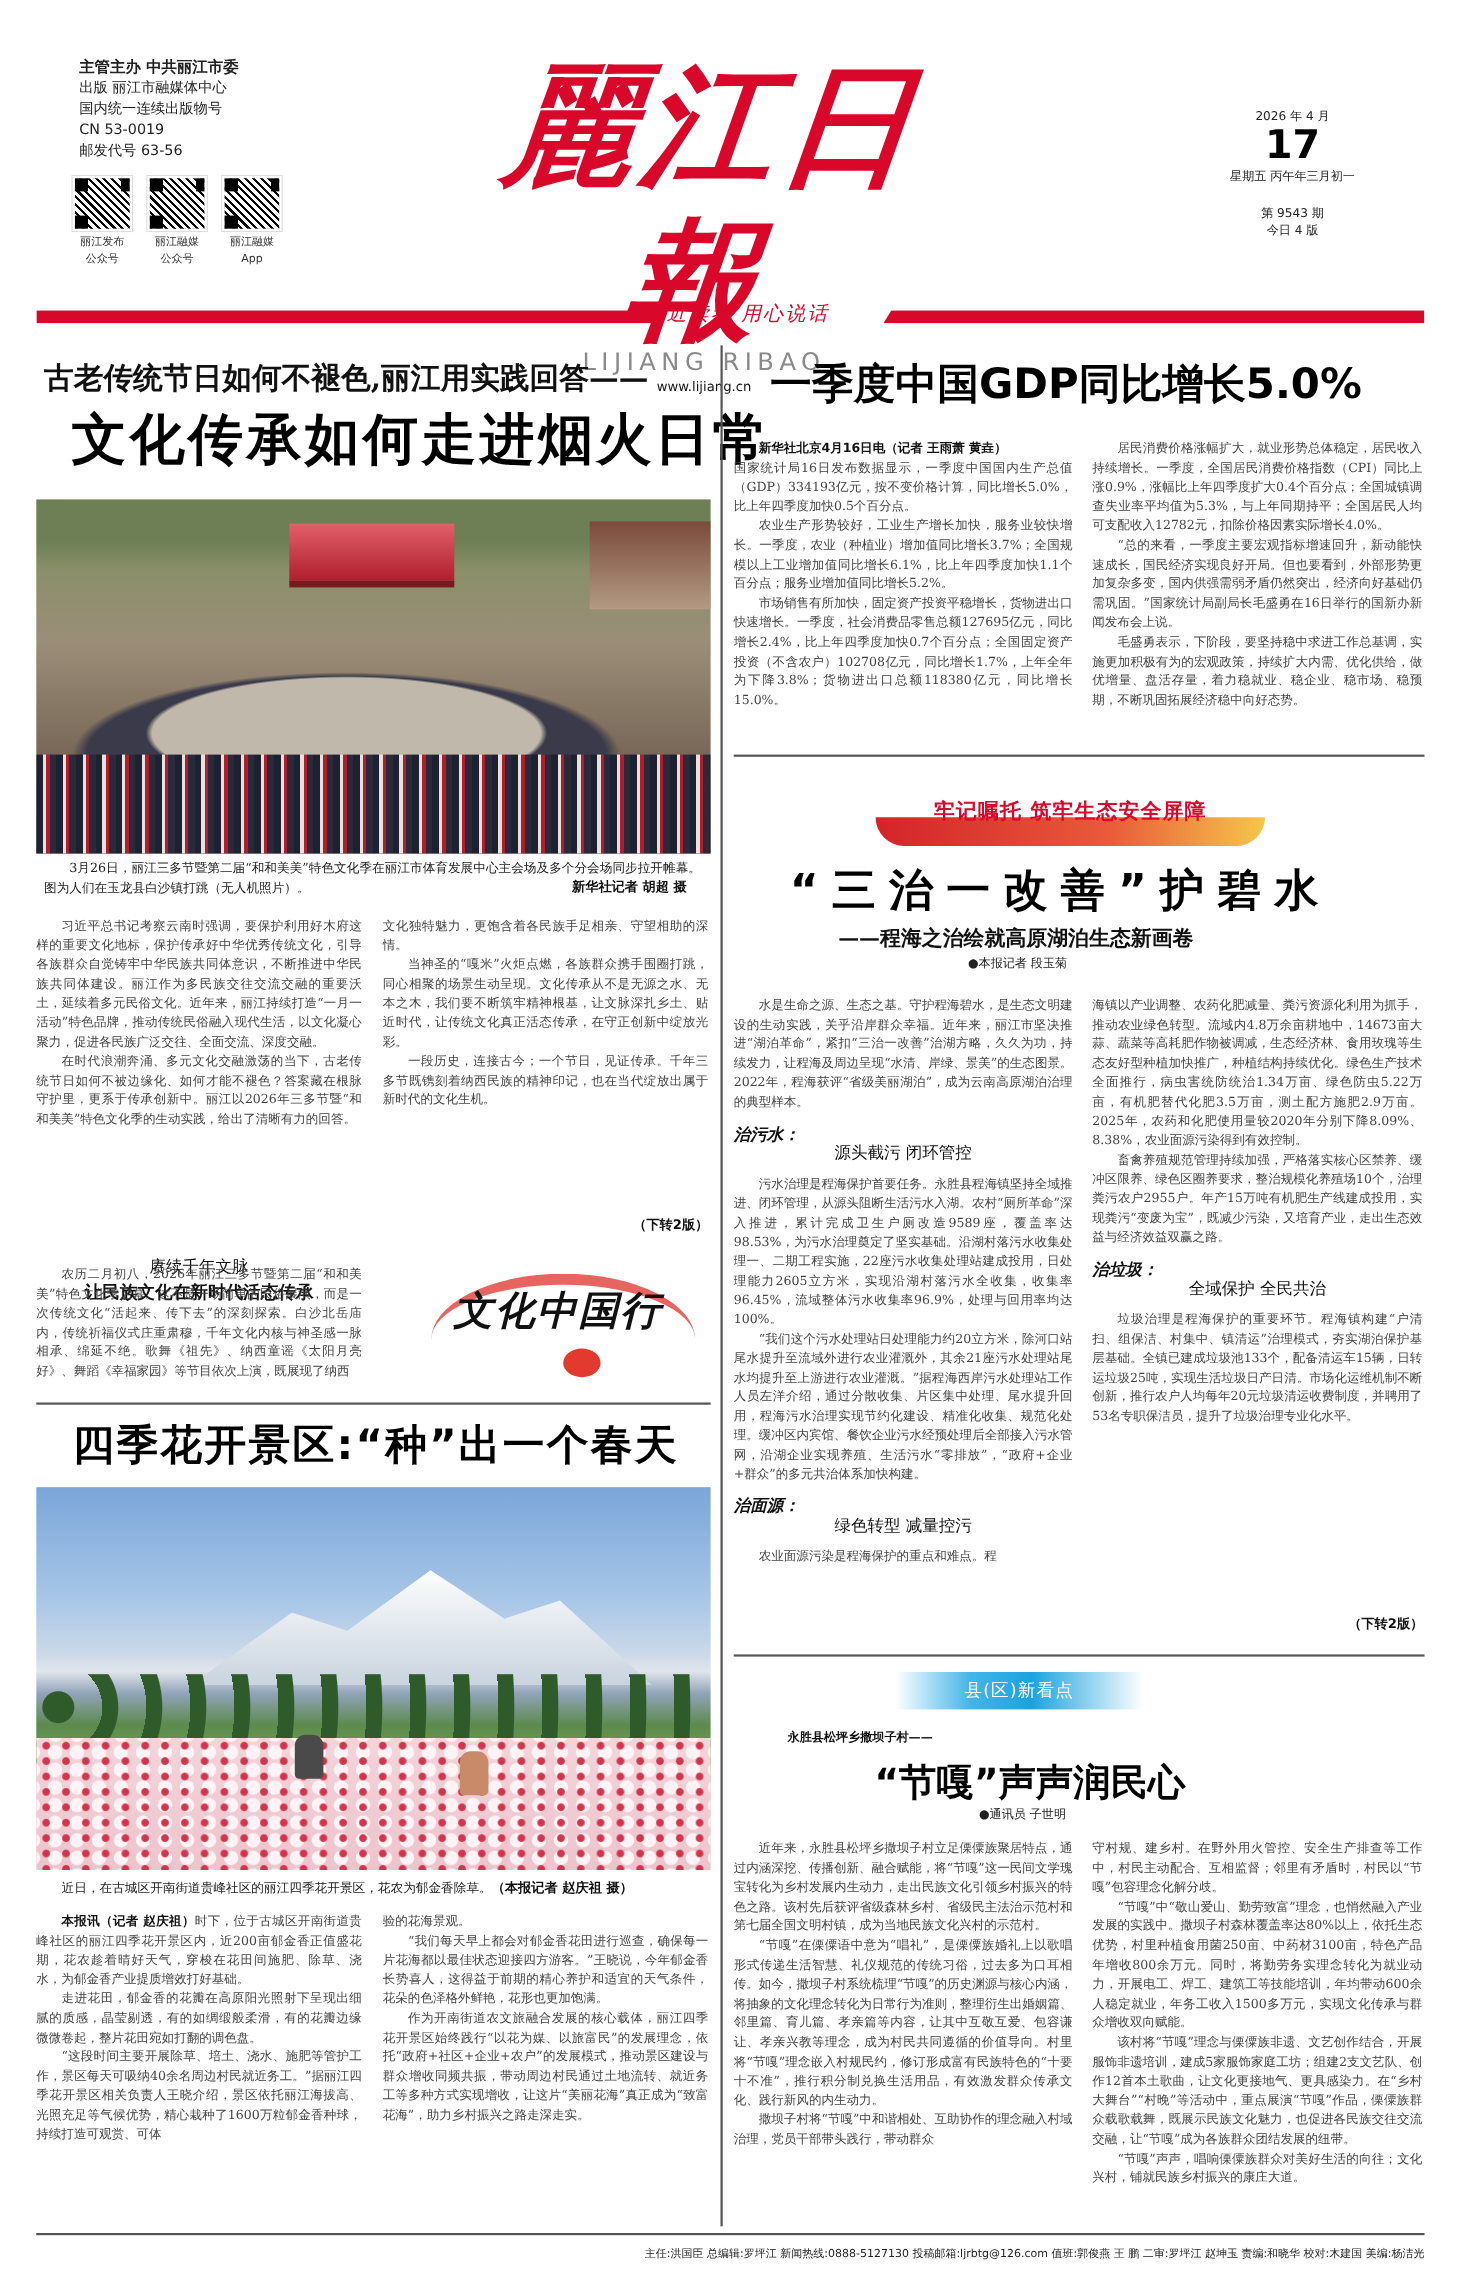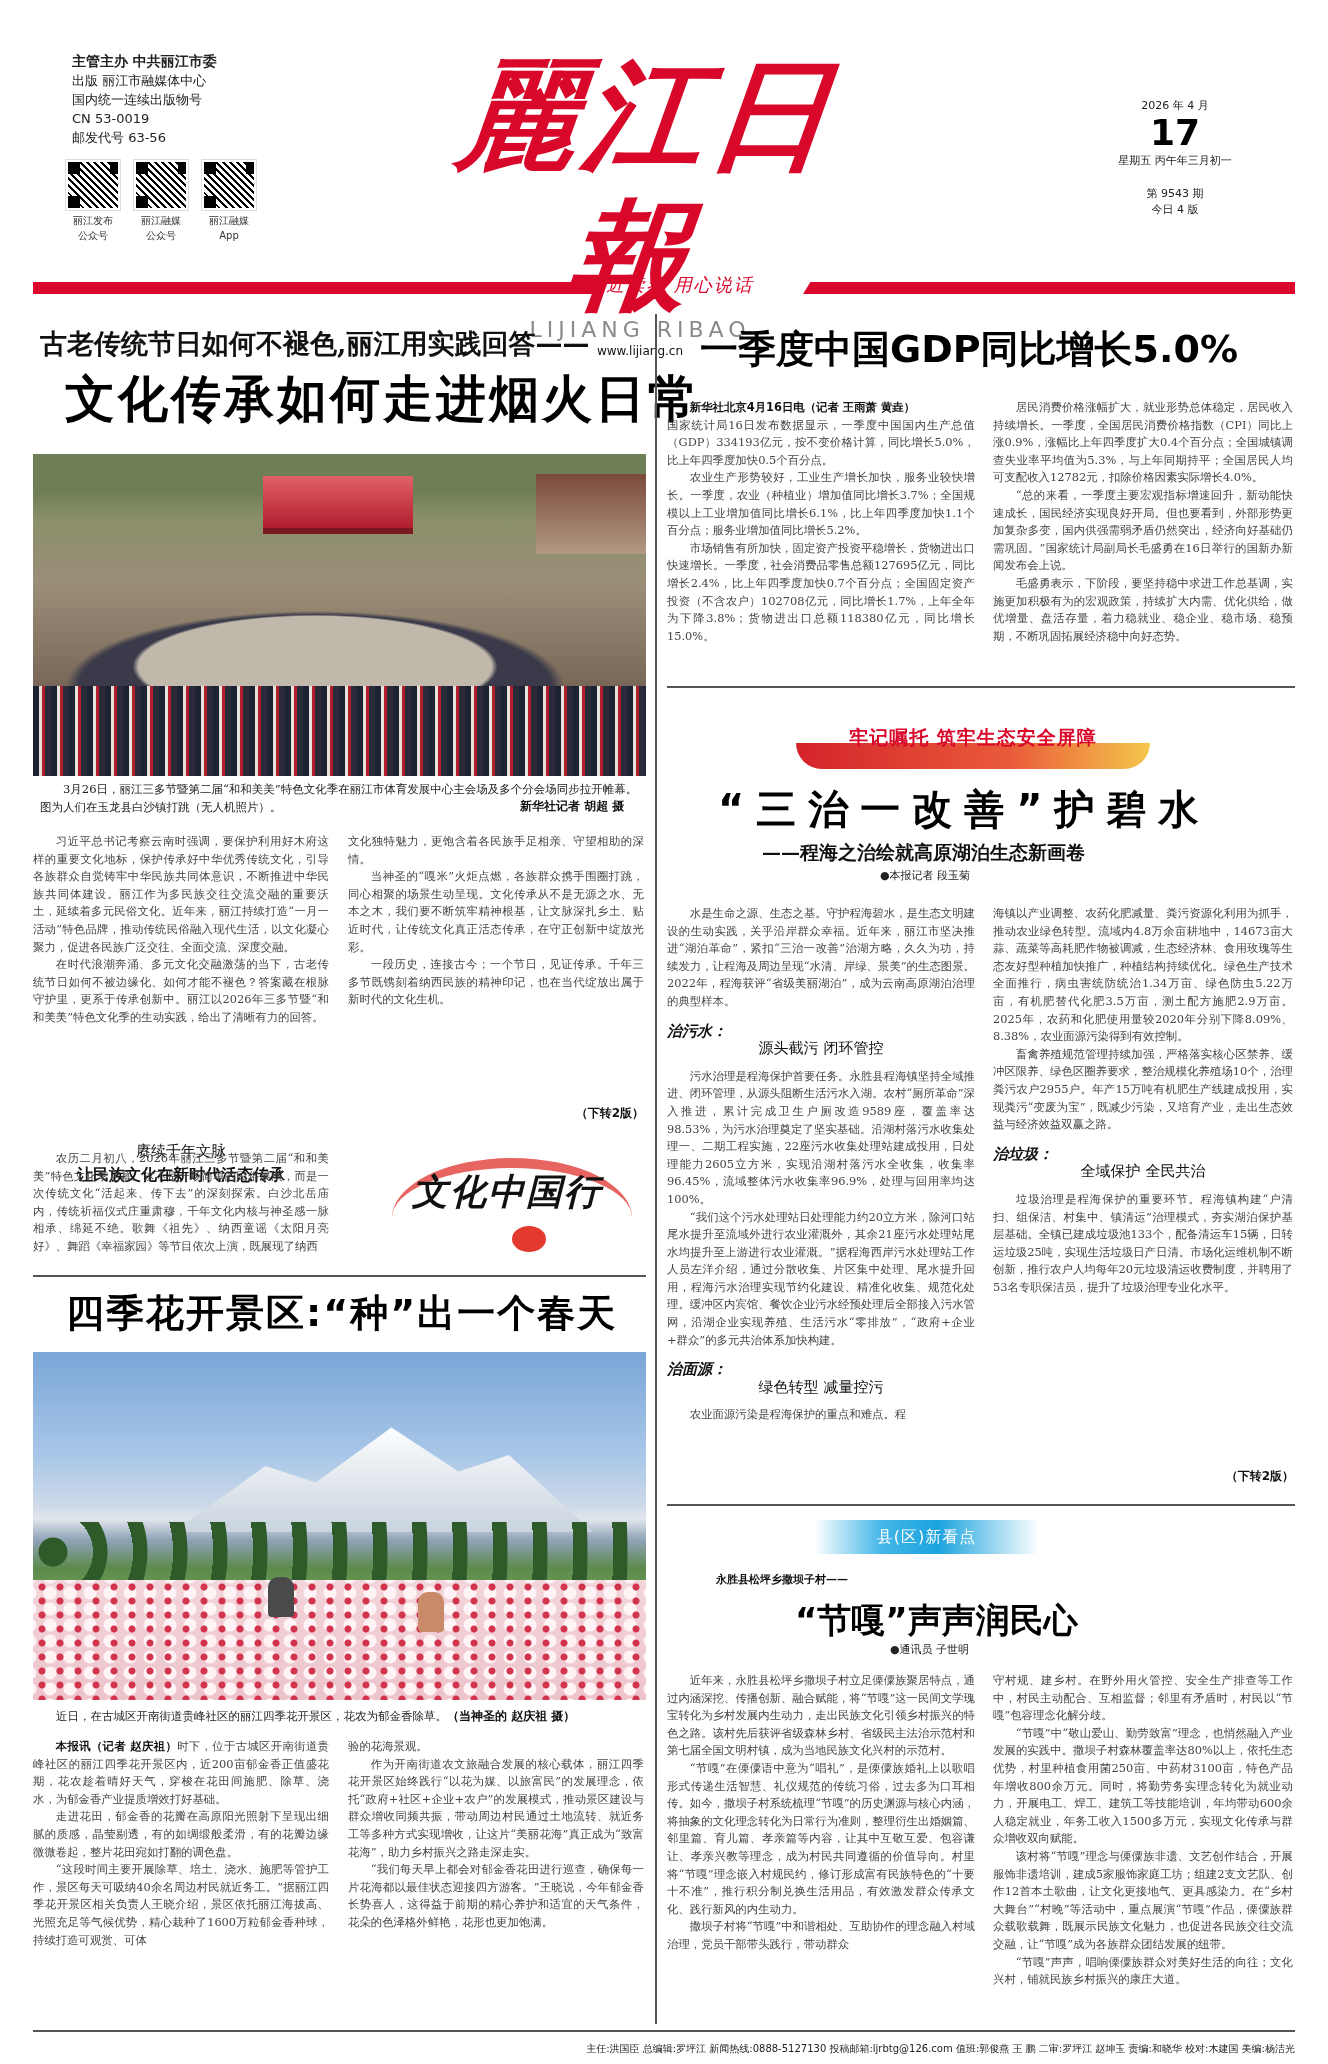--- a/index.html
+++ b/index.html
@@ -159,32 +159,32 @@
 
 <div class="abs photo2">
   <div class="mtn"></div>
   <div class="trees"></div>
   <div class="tulips"></div>
   <div class="p1"></div>
   <div class="p2"></div>
 </div>
 
 <div class="abs caption" style="left:56px;top:1707px;width:590px;white-space:nowrap;">
-  <span>近日，在古城区开南街道贵峰社区的丽江四季花开景区，花农为郁金香除草。</span><span class="credit">（当神圣的 赵庆祖 摄）</span>
+  <span>近日，在古城区开南街道贵峰社区的丽江四季花开景区，花农为郁金香除草。</span><span class="credit">（本报记者 赵庆祖 摄）</span>
 </div>
 
 <div class="abs col" style="left:33px;top:1738px;width:296px;">
   <p><b style="font-family:'DejaVu Sans',sans-serif;color:#111">本报讯（记者  赵庆祖）</b><span>时下，位于古城区开南街道贵峰社区的丽江四季花开景区内，近200亩郁金香正值盛花期，花农趁着晴好天气，穿梭在花田间施肥、除草、浇水，为郁金香产业提质增效打好基础。</span></p>
   <p>走进花田，郁金香的花瓣在高原阳光照射下呈现出细腻的质感，晶莹剔透，有的如绸缎般柔滑，有的花瓣边缘微微卷起，整片花田宛如打翻的调色盘。</p>
   <p>“这段时间主要开展除草、培土、浇水、施肥等管护工作，景区每天可吸纳40余名周边村民就近务工。”据丽江四季花开景区相关负责人王晓介绍，景区依托丽江海拔高、光照充足等气候优势，精心栽种了1600万粒郁金香种球，持续打造可观赏、可体</p>
 </div>
 <div class="abs col" style="left:348px;top:1738px;width:296px;">
   <p class="ni">验的花海景观。</p>
+  <p>“我们每天早上都会对郁金香花田进行巡查，确保每一片花海都以最佳状态迎接四方游客。”王晓说，今年郁金香长势喜人，这得益于前期的精心养护和适宜的天气条件，花朵的色泽格外鲜艳，花形也更加饱满。</p>
   <p>作为开南街道农文旅融合发展的核心载体，丽江四季花开景区始终践行“以花为媒、以旅富民”的发展理念，依托“政府+社区+企业+农户”的发展模式，推动景区建设与群众增收同频共振，带动周边村民通过土地流转、就近务工等多种方式实现增收，让这片“美丽花海”真正成为“致富花海”，助力乡村振兴之路走深走实。</p>
-  <p>“我们每天早上都会对郁金香花田进行巡查，确保每一片花海都以最佳状态迎接四方游客。”王晓说，今年郁金香长势喜人，这得益于前期的精心养护和适宜的天气条件，花朵的色泽格外鲜艳，花形也更加饱满。</p>
 </div>
 
 <div class="abs vrule" style="left:655px;top:314px;width:2px;height:1710px;"></div>
 
 <div class="abs headline" style="left:700px;top:324px;font-size:38px;">一季度中国GDP同比增长5.0%</div>
 <div class="abs col" style="left:667px;top:399px;width:308px;">
   <p style="font-family:'DejaVu Sans',sans-serif;font-weight:bold;color:#111">新华社北京4月16日电（记者 王雨萧 黄垚）</p>
   <p class="ni">国家统计局16日发布数据显示，一季度中国国内生产总值（GDP）334193亿元，按不变价格计算，同比增长5.0%，比上年四季度加快0.5个百分点。</p>
   <p>农业生产形势较好，工业生产增长加快，服务业较快增长。一季度，农业（种植业）增加值同比增长3.7%；全国规模以上工业增加值同比增长6.1%，比上年四季度加快1.1个百分点；服务业增加值同比增长5.2%。</p>
   <p>市场销售有所加快，固定资产投资平稳增长，货物进出口快速增长。一季度，社会消费品零售总额127695亿元，同比增长2.4%，比上年四季度加快0.7个百分点；全国固定资产投资（不含农户）102708亿元，同比增长1.7%，上年全年为下降3.8%；货物进出口总额118380亿元，同比增长15.0%。</p>

